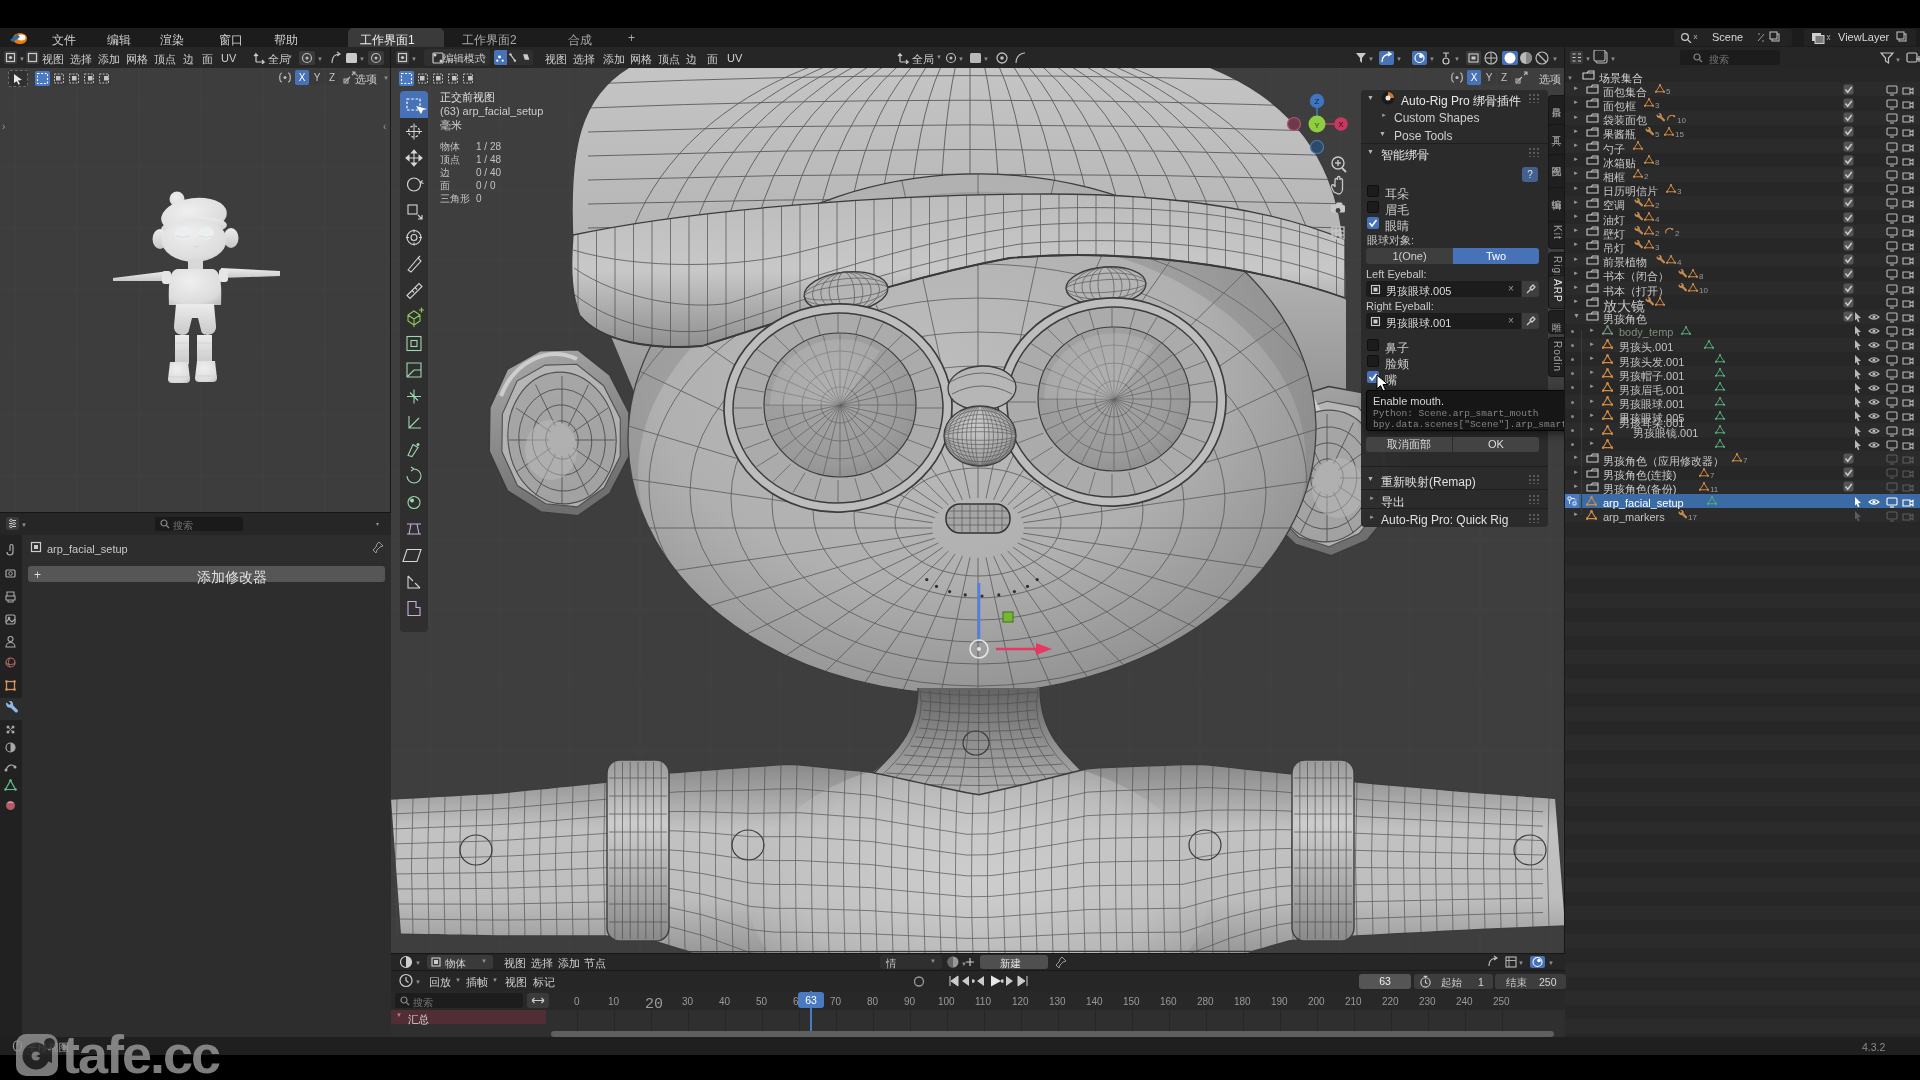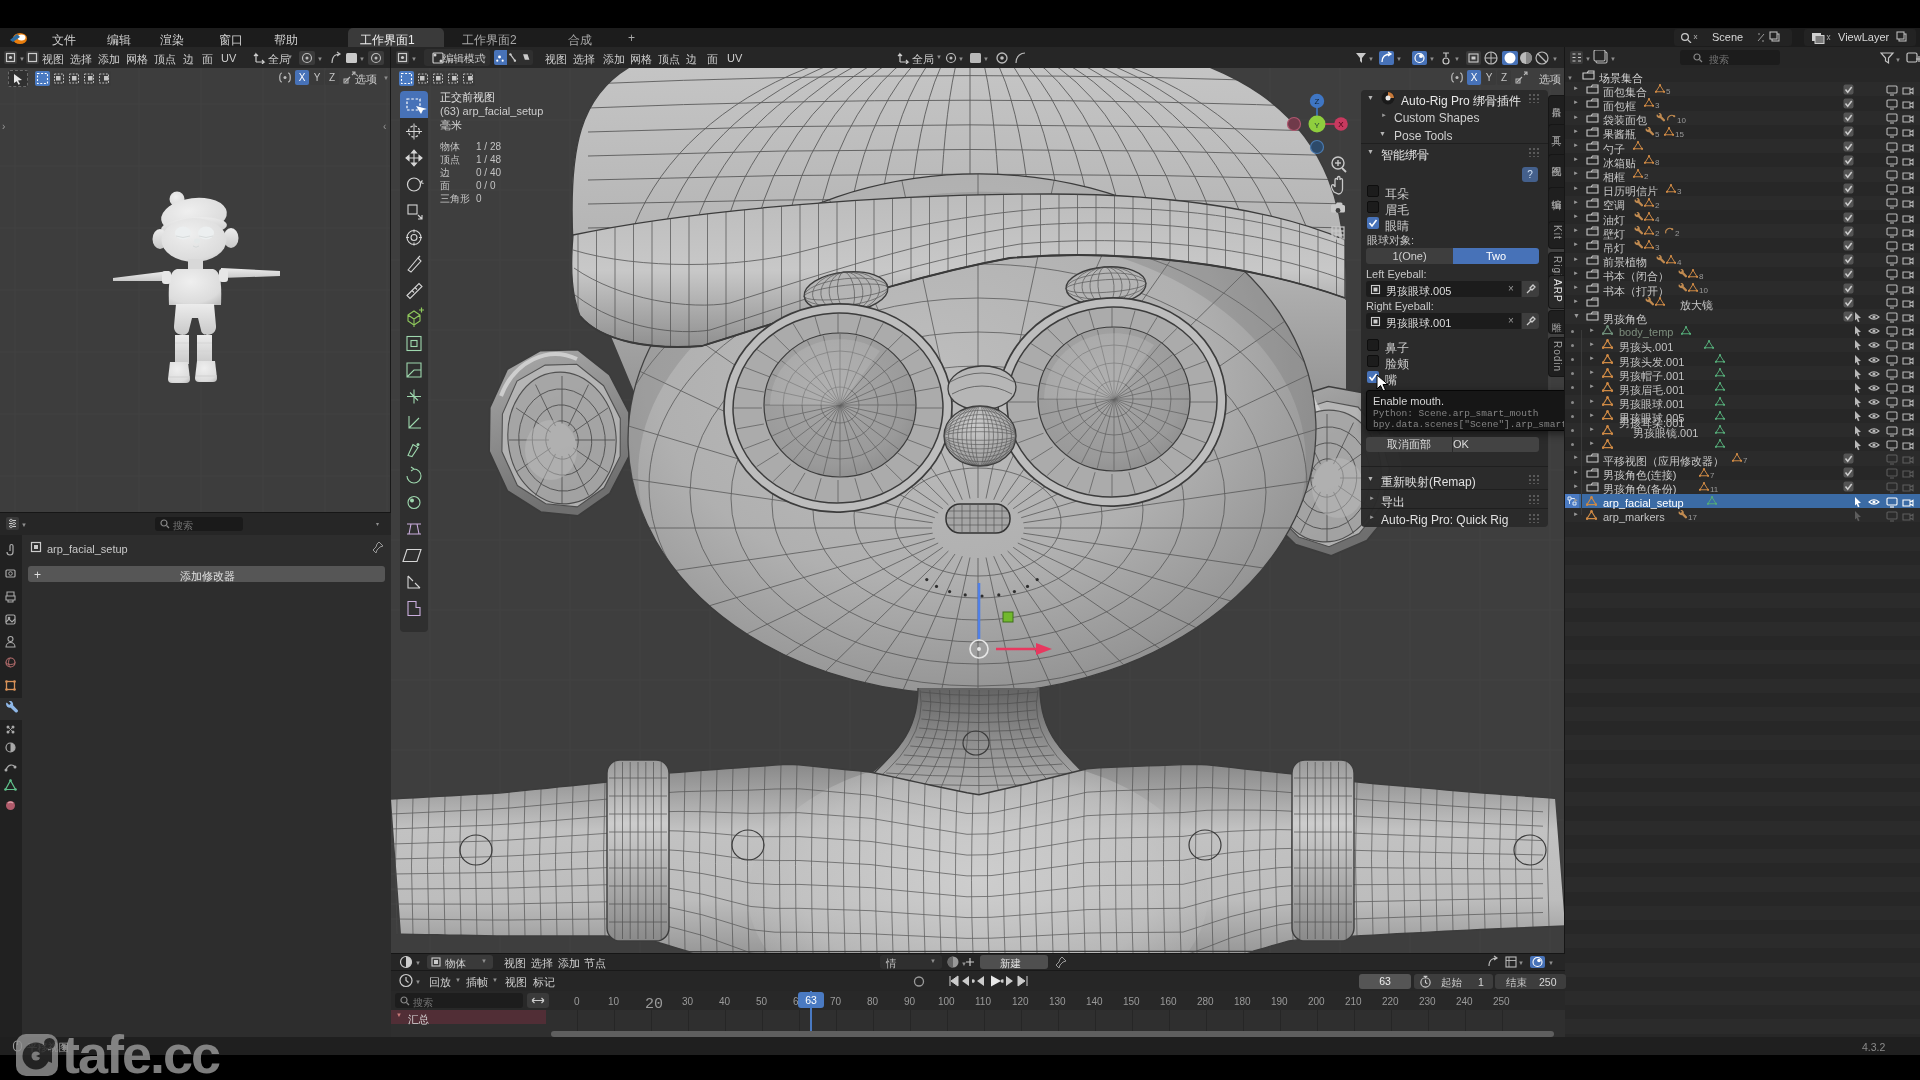--- a/index.html
+++ b/index.html
@@ -1121,21 +1121,21 @@
   </svg>
 <span class="ab" style="left:1385px;top:372px;color:#cccccc;font-size:12px;white-space:nowrap;font-family:'Liberation Sans',sans-serif">嘴</span>
 <svg class="ab" style="left:1376px;top:374px" width="14" height="19" viewBox="0 0 14 19">
     <path d="M1,1 L1,15 L4.5,11.5 L7,17 L9.5,16 L7,10.5 L12,10.5 Z" fill="#fff" stroke="#000" stroke-width="1"></path>
   </svg>
 <div style="position:absolute;left:1366px;top:390px;width:218px;height:41px;background:#161616;border:1px solid #060606;border-radius:3px;box-shadow:0 3px 8px rgba(0,0,0,0.5)"></div>
 <span class="ab" style="left:1373px;top:395px;color:#d4d4d4;font-size:11px;font-family:'Liberation Sans',sans-serif">Enable mouth.</span>
 <span class="ab" style="left:1373px;top:408px;color:#858585;font-size:9.5px;font-family:Liberation Mono,monospace;white-space:nowrap">Python: Scene.arp_smart_mouth</span>
 <span class="ab" style="left:1373px;top:419px;color:#858585;font-size:9.5px;font-family:Liberation Mono,monospace;white-space:nowrap">bpy.data.scenes["Scene"].arp_smart_mouth</span>
 <div style="position:absolute;left:1366px;top:437px;width:86px;height:15px;background:#434343;border-radius:3px 0 0 3px;color:#dddddd;font-size:11px;text-align:center;line-height:15px;font-family:'Liberation Sans',sans-serif">取消面部</div>
-<div style="position:absolute;left:1453px;top:437px;width:86px;height:15px;background:#434343;border-radius:0 3px 3px 0;color:#dddddd;font-size:11px;line-height:15px;font-family:'Liberation Sans',sans-serif">OK</div>
+<div style="position:absolute;left:1453px;top:437px;width:86px;height:15px;background:#434343;border-radius:0 3px 3px 0;color:#dddddd;font-size:11px;text-align:center;line-height:15px;font-family:'Liberation Sans',sans-serif">OK</div>
 <div style="position:absolute;left:1361px;top:466px;width:187px;height:1px;background:#1f1f1f"></div>
 <div class="ab" style="left:1361px;top:471px;width:187px;height:16px">
     <span class="ab" style="left:6px;top:4px;color:#b5b5b5;font-size:7px;font-family:'Liberation Sans',sans-serif">▼</span>
     <span class="ab" style="left:20px;top:3px;color:#e0e0e0;font-size:12px;font-family:'Liberation Sans',sans-serif">重新映射(Remap)</span>
   </div>
 <div class="ab" style="left:1528px;top:474px;width:12px;height:10px;background-image:radial-gradient(circle,#5a5a5a 1px,transparent 1.2px);background-size:4px 4px"></div>
 <div style="position:absolute;left:1361px;top:489px;width:187px;height:1px;background:#1f1f1f"></div>
 <div class="ab" style="left:1361px;top:491px;width:187px;height:16px">
     <span class="ab" style="left:8px;top:4px;color:#999;font-size:6px;font-family:'Liberation Sans',sans-serif">►</span>
     <span class="ab" style="left:20px;top:3px;color:#e0e0e0;font-size:12px;font-family:'Liberation Sans',sans-serif">导出</span>
@@ -1597,21 +1597,21 @@
     <rect x="1" y="2" width="10" height="7" rx="1" fill="none" stroke="#b9b9b9" stroke-width="1.1"></rect>
     <path d="M4,11 h4" stroke="#b9b9b9" stroke-width="1.1"></path>
   </svg>
 <svg class="ab" style="left:1902px;top:282.5px" width="12" height="12" viewBox="0 0 12 12">
     <path d="M1,4 h7 v2.2 l3,-2 v5.6 l-3,-2 V10 h-7 Z" fill="none" stroke="#b9b9b9" stroke-width="1.1"></path>
   </svg>
 <span class="ab" style="left:1573px;top:298.2px;color:#999;font-size:6px">►</span>
 <svg class="ab" style="left:1586px;top:296.2px" width="13" height="12" viewBox="0 0 13 12">
     <path d="M1,4 h4 l1.5,-2 h5.5 v2 M1,4 v6 h11 v-6 Z" fill="none" stroke="#c9c9c9" stroke-width="1.1"></path>
   </svg>
-<span class="ab" style="left:1680px;top:297.7px;color:#c8c8c8;font-size:11px;font-family:Liberation Mono, monospace">放大镜</span>
+<span class="ab" style="left:1603px;top:297.7px;color:#c8c8c8;font-size:14px;font-family:Liberation Mono, monospace">放大镜</span>
 <svg class="ab" style="left:1644px;top:297.2px" width="10" height="10" viewBox="0 0 12 12">
     <path d="M2,2 a3.2,3.2 0 0 0 4,4 l4,4 a1.5,1.5 0 0 0 2,-2 l-4,-4 a3.2,3.2 0 0 0 -4,-4 l2,2 -1.5,1.5 -2,-2 Z" fill="#c08a50"></path>
   </svg>
 <svg class="ab" style="left:1655px;top:297.2px" width="10" height="9" viewBox="0 0 12 11">
     <path d="M6,1.5 L11,9.5 L1,9.5 Z" fill="none" stroke="#cf8a45" stroke-width="1.2"></path>
     <circle cx="6" cy="1.5" r="1.4" fill="#cf8a45"></circle>
     <circle cx="11" cy="9.5" r="1.4" fill="#cf8a45"></circle>
     <circle cx="1" cy="9.5" r="1.4" fill="#cf8a45"></circle>
   </svg>
 <svg class="ab" style="left:1843px;top:296.7px" width="11" height="11" viewBox="0 0 11 11">
@@ -1906,21 +1906,21 @@
     <rect x="1" y="2" width="10" height="7" rx="1" fill="none" stroke="#b9b9b9" stroke-width="1.1"></rect>
     <path d="M4,11 h4" stroke="#b9b9b9" stroke-width="1.1"></path>
   </svg>
 <svg class="ab" style="left:1902px;top:438.7px" width="12" height="12" viewBox="0 0 12 12">
     <path d="M1,4 h7 v2.2 l3,-2 v5.6 l-3,-2 V10 h-7 Z" fill="none" stroke="#b9b9b9" stroke-width="1.1"></path>
   </svg>
 <span class="ab" style="left:1573px;top:454.4px;color:#999;font-size:6px">►</span>
 <svg class="ab" style="left:1586px;top:452.4px" width="13" height="12" viewBox="0 0 13 12">
     <path d="M1,4 h4 l1.5,-2 h5.5 v2 M1,4 v6 h11 v-6 Z" fill="none" stroke="#c9c9c9" stroke-width="1.1"></path>
   </svg>
-<span class="ab" style="left:1603px;top:453.9px;color:#c8c8c8;font-size:11px;font-family:'Liberation Sans',sans-serif">平移视图（应用修改器）</span>
+<span class="ab" style="left:1603px;top:453.9px;color:#c8c8c8;font-size:11px;font-family:'Liberation Sans',sans-serif">男孩角色（应用修改器）</span>
 <svg class="ab" style="left:1732px;top:453.4px" width="10" height="9" viewBox="0 0 12 11">
     <path d="M6,1.5 L11,9.5 L1,9.5 Z" fill="none" stroke="#cf8a45" stroke-width="1.2"></path>
     <circle cx="6" cy="1.5" r="1.4" fill="#cf8a45"></circle>
     <circle cx="11" cy="9.5" r="1.4" fill="#cf8a45"></circle>
     <circle cx="1" cy="9.5" r="1.4" fill="#cf8a45"></circle>
   </svg>
 <span class="ab" style="left:1743px;top:456.4px;color:#9a9a9a;font-size:8px;font-family:'Liberation Sans',sans-serif">7</span>
 <svg class="ab" style="left:1843px;top:452.9px" width="11" height="11" viewBox="0 0 11 11">
     <rect x="0.5" y="0.5" width="10" height="10" rx="2" fill="#545454"></rect>
     <path d="M2.5,5.5 l2.2,2.7 l4,-5.2" stroke="#cccccc" stroke-width="1.5" fill="none"></path>
@@ -2117,21 +2117,21 @@
 <svg class="ab" style="left:30px;top:541px" width="12" height="12" viewBox="0 0 12 12">
     <rect x="1.5" y="1.5" width="9" height="9" fill="none" stroke="#ccc" stroke-width="1.2"></rect>
     <rect x="4" y="4" width="4" height="4" fill="#ccc"></rect>
   </svg>
 <span class="ab" style="left:47px;top:543px;color:#c8c8c8;font-size:11px;font-family:'Liberation Sans',sans-serif">arp_facial_setup</span>
 <svg class="ab" style="left:372px;top:541px" width="12" height="12" viewBox="0 0 12 12">
     <path d="M7,1 l4,4 l-3,1 l-3,3 l-1,3 l-3,-3 3,-3 1,-3 Z" fill="none" stroke="#999" stroke-width="1"></path>
   </svg>
 <div style="position:absolute;left:28px;top:566px;width:357px;height:16px;background:#565656;border-radius:3px"></div>
 <span class="ab" style="left:34px;top:568px;color:#e0e0e0;font-size:12px;font-family:'Liberation Sans',sans-serif">+</span>
-<span class="ab" style="left:180px;top:569px;color:#e0e0e0;font-size:11px;font-family:Liberation Sans, sans-serif">添加修改器</span>
+<span class="ab" style="left:197px;top:569px;color:#e0e0e0;font-size:14px;font-family:Liberation Sans, sans-serif">添加修改器</span>
 <div style="position:absolute;left:391px;top:953px;width:1174px;height:17px;background:#262626;border-top:1px solid #161616"></div>
 <svg class="ab" style="left:399px;top:955px" width="26" height="14" viewBox="0 0 26 14">
     <circle cx="7" cy="7" r="5.5" fill="none" stroke="#ccc" stroke-width="1.2"></circle>
     <path d="M7,1.5 a5.5,5.5 0 0 1 0,11 Z" fill="#ccc"></path>
     <text x="16" y="10" fill="#8f8f8f" font-size="6">▼</text>
   </svg>
 <div style="position:absolute;left:427px;top:955px;width:66px;height:14px;background:#3a3a3a;border-radius:3px"></div>
 <svg class="ab" style="left:431px;top:957px" width="10" height="10" viewBox="0 0 10 10">
     <rect x="1" y="1" width="8" height="8" fill="none" stroke="#ccc" stroke-width="1.1"></rect>
     <rect x="3" y="3" width="4" height="4" fill="#ccc"></rect>

